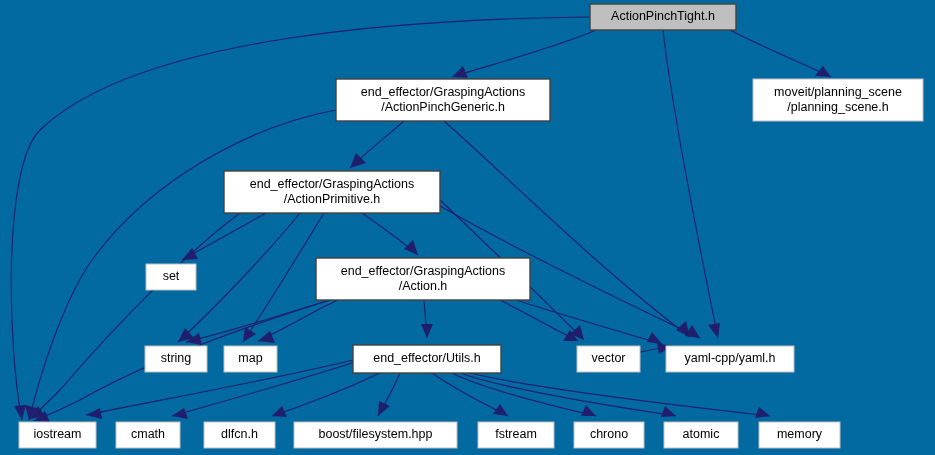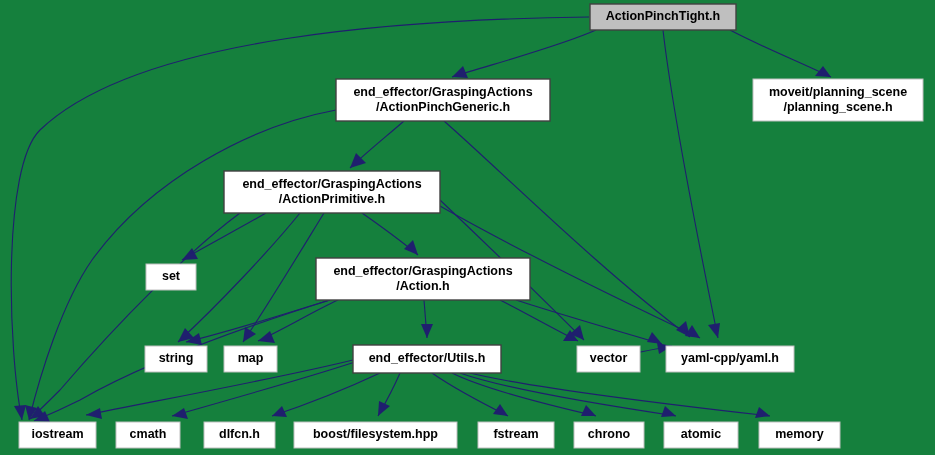--- a/index.html
+++ b/index.html
@@ -4,24 +4,23 @@
 <style>
   html, body {
     margin: 0;
     padding: 0;
     background: #ffffff;
   }
   #graph-root {
     position: relative;
     width: 935px;
     height: 455px;
-    background: #15803d;
+    background: #0369a1;
     font-family: "Liberation Sans", sans-serif;
     overflow: hidden;
-    font-weight: bold;
   }
   svg#dep-graph {
     position: absolute;
     top: 0;
     left: 0;
     width: 935px;
     height: 455px;
   }
   .node-box {
     fill: #ffffff;

